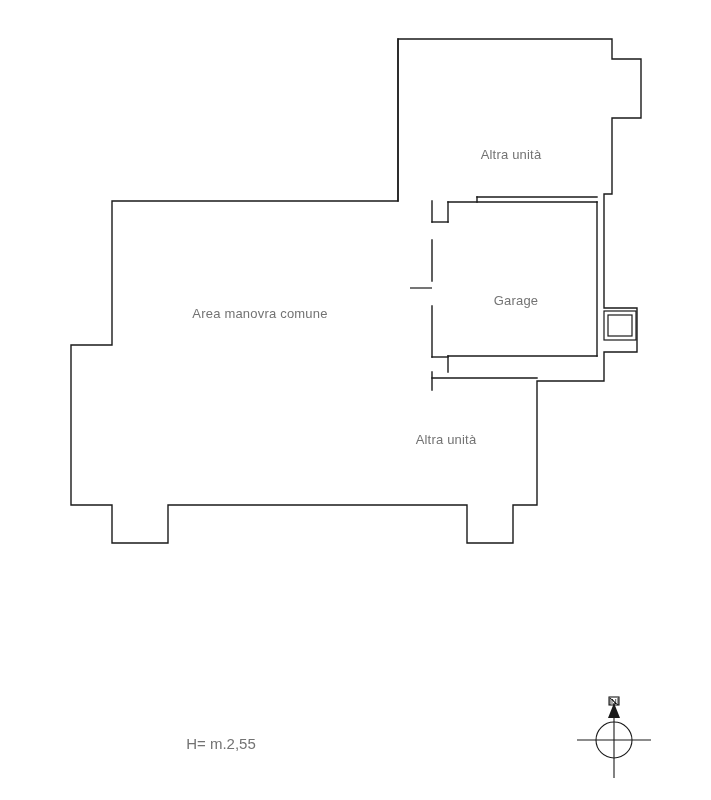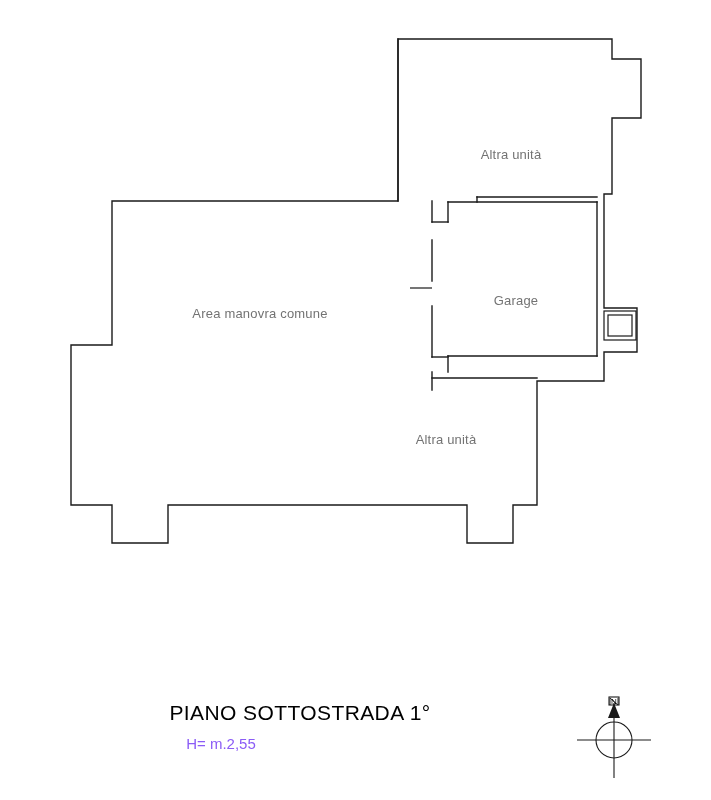--- a/index.html
+++ b/index.html
@@ -41,21 +41,21 @@
     position: absolute;
     font-size: 21px;
     color: #000000;
     white-space: nowrap;
     transform: translate(-50%, -50%);
     letter-spacing: 0.4px;
   }
   .title-sub {
     position: absolute;
     font-size: 15px;
-    color: #8b5cf6;
+    color: #737373;
     white-space: nowrap;
     transform: translate(-50%, -50%);
   }
   .compass-n {
     position: absolute;
     font-size: 8px;
     color: #000000;
     transform: translate(-50%, -50%);
   }
 </style>
@@ -144,19 +144,18 @@
   </svg>
 
   <div class="room-label" style="left:260px; top:294px;margin-top:19px;">Area manovra comune</div>
 
   <div class="room-label" style="left:516px; top:300px;">Garage</div>
 
   <div class="room-label" style="left:511px; top:154px;">Altra unità</div>
 
   <div class="room-label" style="left:446px; top:439px;">Altra unità</div>
 
-  <div class="title-main" style="left:300px; top:713px;">PIANO SOTTOSTRADA 1°</div>
 
   <div class="title-sub" style="left:221px; top:743px;">H= m.2,55</div>
 
   <div class="compass-n" style="left:614px; top:701px;">N</div>
 
 </div>
 
 </body></html>

